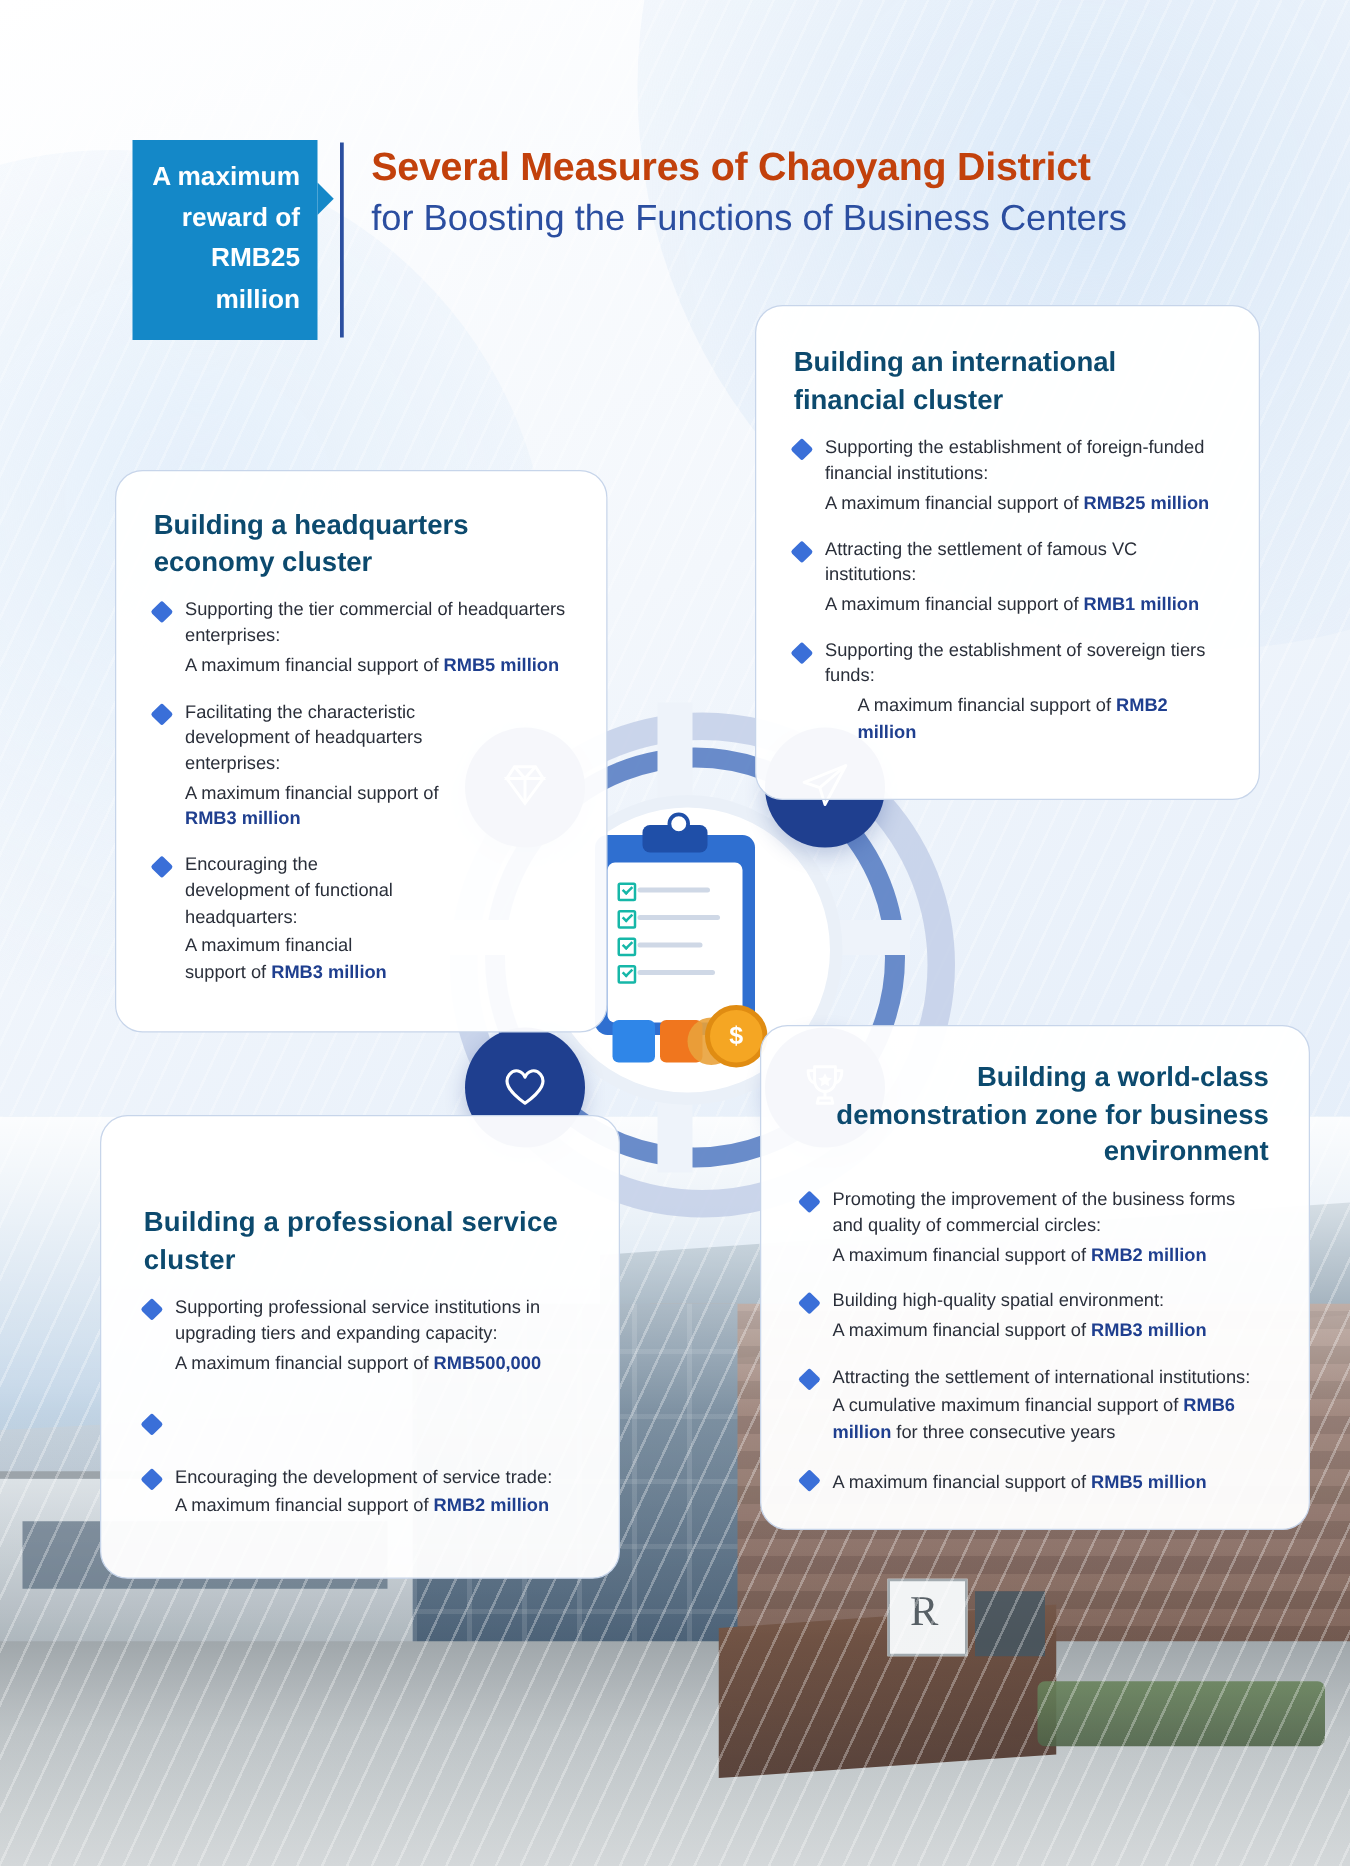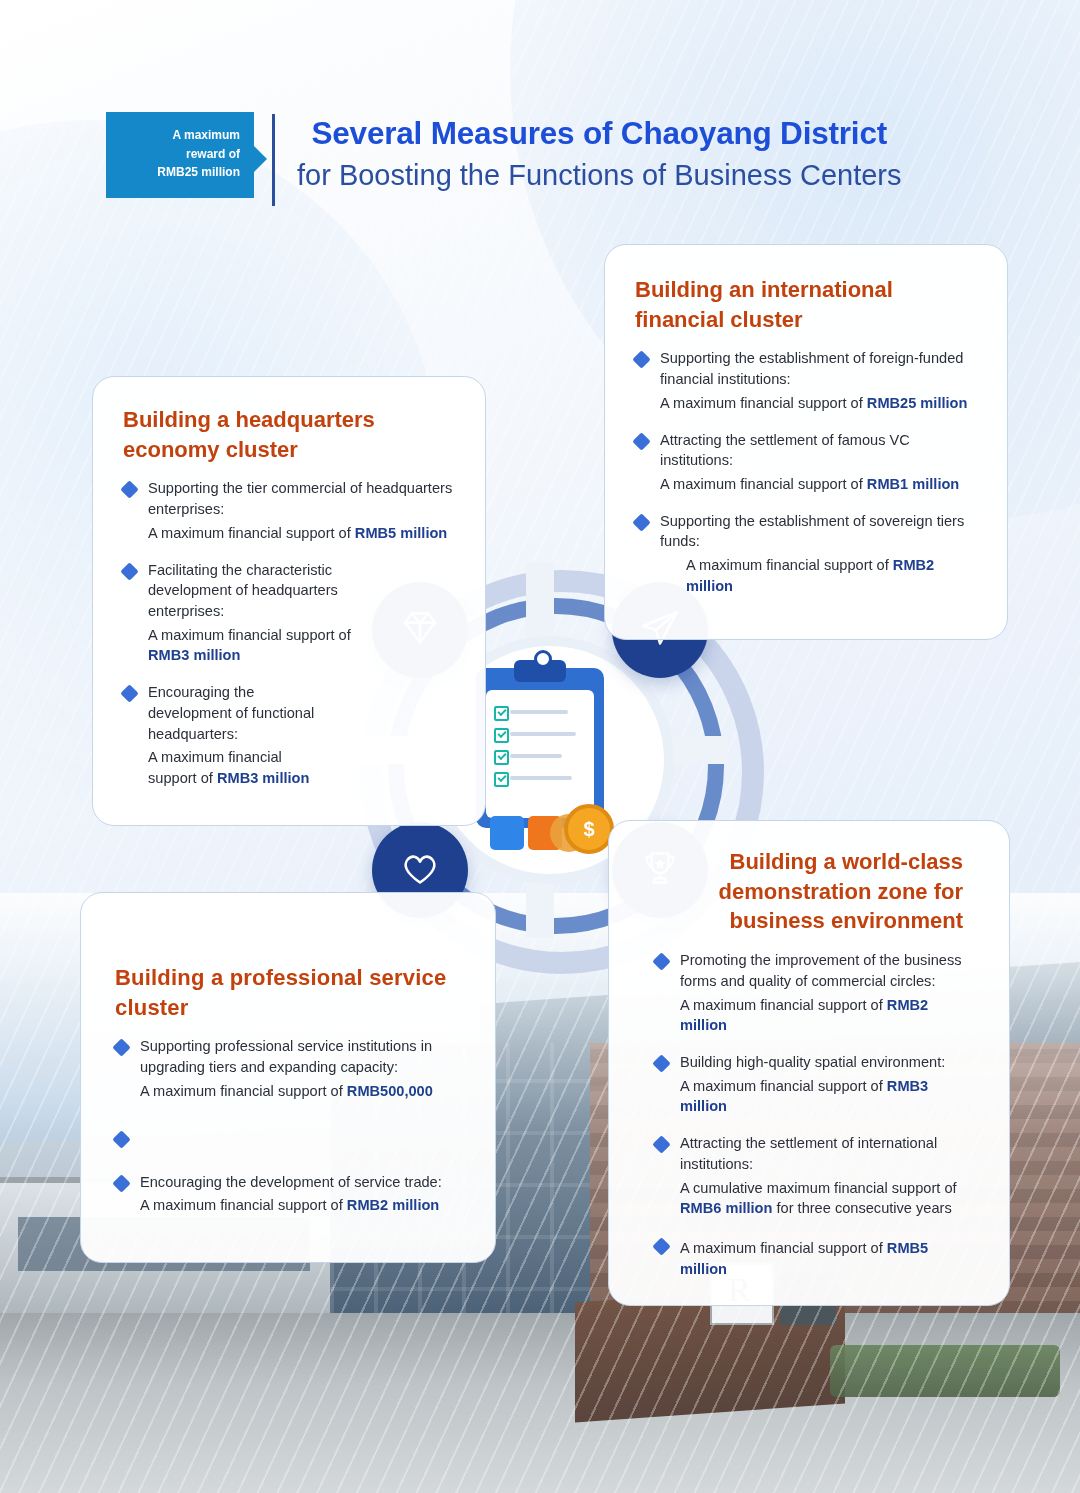--- a/index.html
+++ b/index.html
@@ -34,25 +34,25 @@
   .photo .hedge{position:absolute;right:20px;bottom:96px;width:230px;height:52px;background:linear-gradient(180deg,#5e7a50,#41573a);border-radius:6px;opacity:.9;}
   .photo .sign{position:absolute;left:710px;bottom:168px;width:60px;height:58px;background:#f1f3f4;border:2px solid #9aa3a8;}
   .photo .sign:after{content:"R";position:absolute;left:16px;top:6px;font-size:34px;color:#4a5359;font-family:"Liberation Serif",serif;}
   .photo .sign2{position:absolute;left:780px;bottom:168px;width:56px;height:52px;background:#3f4a52;}
   .photo .veil{position:absolute;inset:0;background:linear-gradient(180deg, rgba(255,255,255,.92) 0%, rgba(255,255,255,.55) 18%, rgba(255,255,255,.18) 40%, rgba(255,255,255,.06) 70%, rgba(255,255,255,.10) 100%);}
   .photo .diag{position:absolute;inset:0;background:repeating-linear-gradient(115deg, rgba(255,255,255,.30) 0 2px, rgba(0,0,0,0) 2px 18px);}
 
   
   .header{position:absolute;left:106px;top:112px;display:flex;align-items:flex-start;}
   .badge{position:relative;background:#1488c8;color:#fff;width:148px;padding:14px 14px 16px;box-sizing:border-box;
-         font-size:12px;font-weight:bold;line-height:1.55;text-align:right;}
+         font-size:21px;font-weight:bold;line-height:1.55;text-align:right;}
   .badge .arrow{position:absolute;right:-13px;top:34px;width:0;height:0;border-top:13px solid transparent;border-bottom:13px solid transparent;border-left:13px solid #1488c8;}
   .hdr-div{width:3px;background:#2b4fa0;align-self:stretch;margin:2px 22px 2px 18px;min-height:92px;}
   .titles{padding-top:2px;}
-  .t1{font-size:31.5px;font-weight:bold;color:#1d4ed8;letter-spacing:-.2px;line-height:1.25;text-align:center;}
+  .t1{font-size:31.5px;font-weight:bold;color:#c2410c;letter-spacing:-.2px;line-height:1.25;}
   .t2{font-size:29px;color:#2b4ea0;line-height:1.3;margin-top:4px;}
 
   
   .center{position:absolute;left:330px;top:540px;width:420px;height:420px;}
   .ring-outer{position:absolute;left:30px;top:30px;width:360px;height:360px;border-radius:50%;border:22px solid #c3cfe8;opacity:.85;}
   .ring-mid{position:absolute;left:58px;top:58px;width:304px;height:304px;border-radius:50%;border:16px solid #5a7fc4;opacity:.9;}
   .ring-gapA,.ring-gapB,.ring-gapC,.ring-gapD{position:absolute;background:#eef3fa;}
   .ring-gapA{left:196px;top:22px;width:28px;height:80px;}
   .ring-gapB{left:196px;top:318px;width:28px;height:80px;}
   .ring-gapC{left:22px;top:196px;width:80px;height:28px;}
@@ -73,32 +73,32 @@
   .clip .chk{position:absolute;left:18px;width:11px;height:11px;border:2px solid #16b7a8;border-radius:2px;}
   .clip .chk:after{content:"";position:absolute;left:2px;top:1px;width:6px;height:3px;border-left:2px solid #16b7a8;border-bottom:2px solid #16b7a8;transform:rotate(-45deg);}
   .mini{position:absolute;bottom:-22px;display:flex;align-items:flex-end;gap:4px;left:14px;}
   .mini .m1{width:34px;height:34px;background:#2f86e8;border-radius:5px;}
   .mini .m2{width:34px;height:34px;background:#f0761e;border-radius:5px;}
   .coin{position:absolute;left:88px;bottom:-26px;width:42px;height:42px;border-radius:50%;background:#f5a623;border:4px solid #e08c12;color:#fff;font-weight:bold;font-size:20px;display:flex;align-items:center;justify-content:center;}
   .coin2{position:absolute;left:74px;bottom:-24px;width:38px;height:38px;border-radius:50%;background:#e9a23b;opacity:.9;}
 
   
   .card{position:absolute;background:rgba(255,255,255,.96);border:1.5px solid #c7d5ea;border-radius:22px;box-sizing:border-box;}
-  .card h2{margin:0 0 14px 0;color:#c2410c;font-size:22px;line-height:1.35;font-weight:bold;}
+  .card h2{margin:0 0 14px 0;color:#0c4a6e;font-size:22px;line-height:1.35;font-weight:bold;}
   .item{display:flex;margin-bottom:16px;}
   .dmd{flex:0 0 auto;width:13px;height:13px;background:#3a6fd8;transform:rotate(45deg);margin:5px 12px 0 0;border-radius:2px;}
   .txt{font-size:14.6px;line-height:1.42;color:#2a2f3a;}
   .txt .amt{display:block;margin-top:3px;}
   .b{color:#1f3f8f;font-weight:bold;}
   .indent{padding-left:26px;}
 
   #c-fin{left:604px;top:244px;width:404px;padding:30px 30px 26px;}
   #c-hq{left:92px;top:376px;width:394px;padding:28px 30px 20px;}
   #c-prof{left:80px;top:892px;width:416px;padding:70px 34px 30px;}
-  #c-world{left:608px;top:820px;width:402px;padding:26px 46px 26px;}
+  #c-world{left:608px;top:820px;width:440px;padding:26px 32px 26px;}
   #c-world h2{text-align:right;}
   #c-prof h2{letter-spacing:.2px;}
 </style>
 </head>
 <body>
 
 <div class="bg-base"></div>
 <div class="bg-swoosh sw1"></div>
 <div class="bg-swoosh sw2"></div>
 <div class="hatch"></div>

